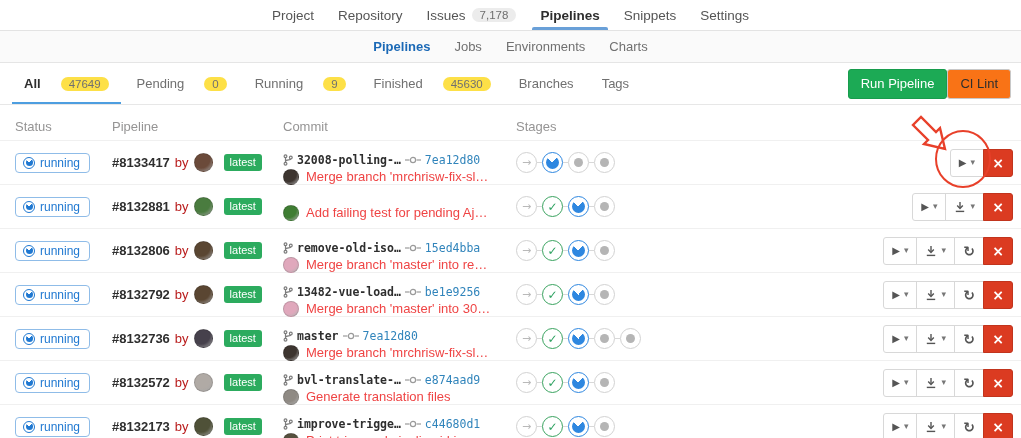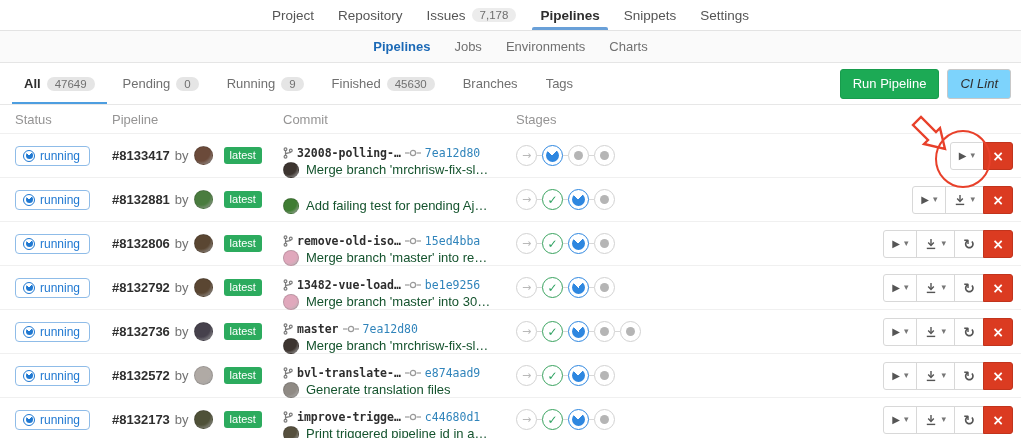--- a/index.html
+++ b/index.html
@@ -26,67 +26,67 @@
   .sub-nav-item.active { color:#1b69b6; font-weight:bold; }
 
   
   .filter-bar { height:42px; border-bottom:1px solid #e7e7e7; display:flex;
     align-items:stretch; padding-left:10px; position:relative; background:#fff; }
   .filter-tab { display:flex; align-items:center; padding:0 14px; font-size:13px;
     color:#707070; position:relative; cursor:pointer; }
   .filter-tab.active .filter-label { font-weight:bold; color:#2e2e2e; }
   .filter-tab.active::after { content:""; position:absolute; left:2px; right:2px;
     bottom:0; height:2px; background:#4d9ee0; }
-  .count-pill { background:#e5e5e5; color:#707070; border-radius:9px;
-    padding:1px 8px; font-size:11.5px; margin-left:6px; }
-  .filter-actions { position:absolute; right:10px; top:6px; display:flex; gap:8px; }
+  .count-pill { background:#fde047; color:#707070; border-radius:9px;
+    padding:1px 8px; font-size:11.5px; margin-left:20px; }
+  .filter-actions { position:absolute; right:10px; top:6px; display:flex; gap:0; }
   .btn { font-size:13px; border-radius:3px; padding:6px 12px; cursor:pointer;
     line-height:1.2; }
   .btn-green { background:#1caa55; border:1px solid #189c4d; color:#fff; }
-  .btn-default { background:#7dd3fc; border:1px solid #c8c8c8; color:#2e2e2e;font-style:italic; }
+  .btn-default { background:#f97316; border:1px solid #c8c8c8; color:#2e2e2e; }
 
   
   .grid { display:grid; grid-template-columns:97px 171px 233px 280px 1fr;
     padding-left:15px; align-items:center; }
   .table-header { height:29px; color:#959494; font-size:13px;
-    border-bottom:1px solid #f0f0f0; }
+    border-bottom:1px solid #f0f0f0;margin-top:7px; }
   .pipeline-row { height:44px; border-bottom:1px solid #f0f0f0; }
 
   
   .status-badge { display:inline-flex; align-items:center; gap:5px;
     border:1px solid #8fbce8; color:#1f78d1; border-radius:4px;
     padding:2px 9px 2px 7px; font-size:12px; cursor:pointer; text-decoration:none; }
   .mini-pie { width:12px; height:12px; border-radius:50%;
     border:1px solid #1f78d1; position:relative; flex:0 0 auto; }
   .mini-pie::after { content:""; position:absolute; inset:1.5px; border-radius:50%;
     background:conic-gradient(from 40deg, #1f78d1 0 272deg, transparent 272deg); }
 
   
   .pipeline-cell { font-size:13px; color:#444; display:flex; align-items:center;
     gap:5px; white-space:nowrap; }
   .pl-id { color:#2e2e2e; cursor:pointer; text-decoration:none;font-weight:bold; }
-  .pl-by { color:#737373; }
+  .pl-by { color:#b91c1c; }
   .avatar { border-radius:50%; display:inline-block; flex:0 0 auto;
     border:1px solid rgba(0,0,0,.12); }
   .av-20 { width:19px; height:19px; }
   .av-16 { width:16px; height:16px; }
   .latest-badge { background:#2cab5e; color:#fff; font-size:11px;
     border-radius:3px; padding:2px 6px 3px; margin-left:6px; }
 
   
   .commit-cell { font-size:13px; overflow:hidden;margin-top:12px; }
   .commit-line1 { display:flex; align-items:center; gap:4px; white-space:nowrap;
     overflow:hidden; margin-bottom:2px; }
   .branch-name { font-family:"DejaVu Sans Mono", monospace; font-weight:bold;
     font-size:11.5px; color:#2e2e2e; cursor:pointer; text-decoration:none; }
   .sha { font-family:"DejaVu Sans Mono", monospace; font-size:11.5px;
     color:#3084bb; cursor:pointer; text-decoration:none; }
   .commit-line2 { display:flex; align-items:center; gap:7px; white-space:nowrap;
     overflow:hidden; }
-  .commit-msg { color:#14532d; cursor:pointer; text-decoration:none;
+  .commit-msg { color:#ef4444; cursor:pointer; text-decoration:none;
     overflow:hidden; text-overflow:ellipsis; }
   .branch-icon, .commit-icon { display:inline-flex; color:#7c7c7c; flex:0 0 auto; }
 
   
   .stages-cell { display:flex; align-items:center; }
   .stage-icon { width:21px; height:21px; border-radius:50%; flex:0 0 auto;
     display:flex; align-items:center; justify-content:center; cursor:pointer;
     background:#fff; }
   .stage-connector { width:5px; height:1px; background:#d8d8d8; flex:0 0 auto; }
   .sg-skipped { border:1px solid #d2d2d2; color:#b9b9b9; font-size:11px; }

